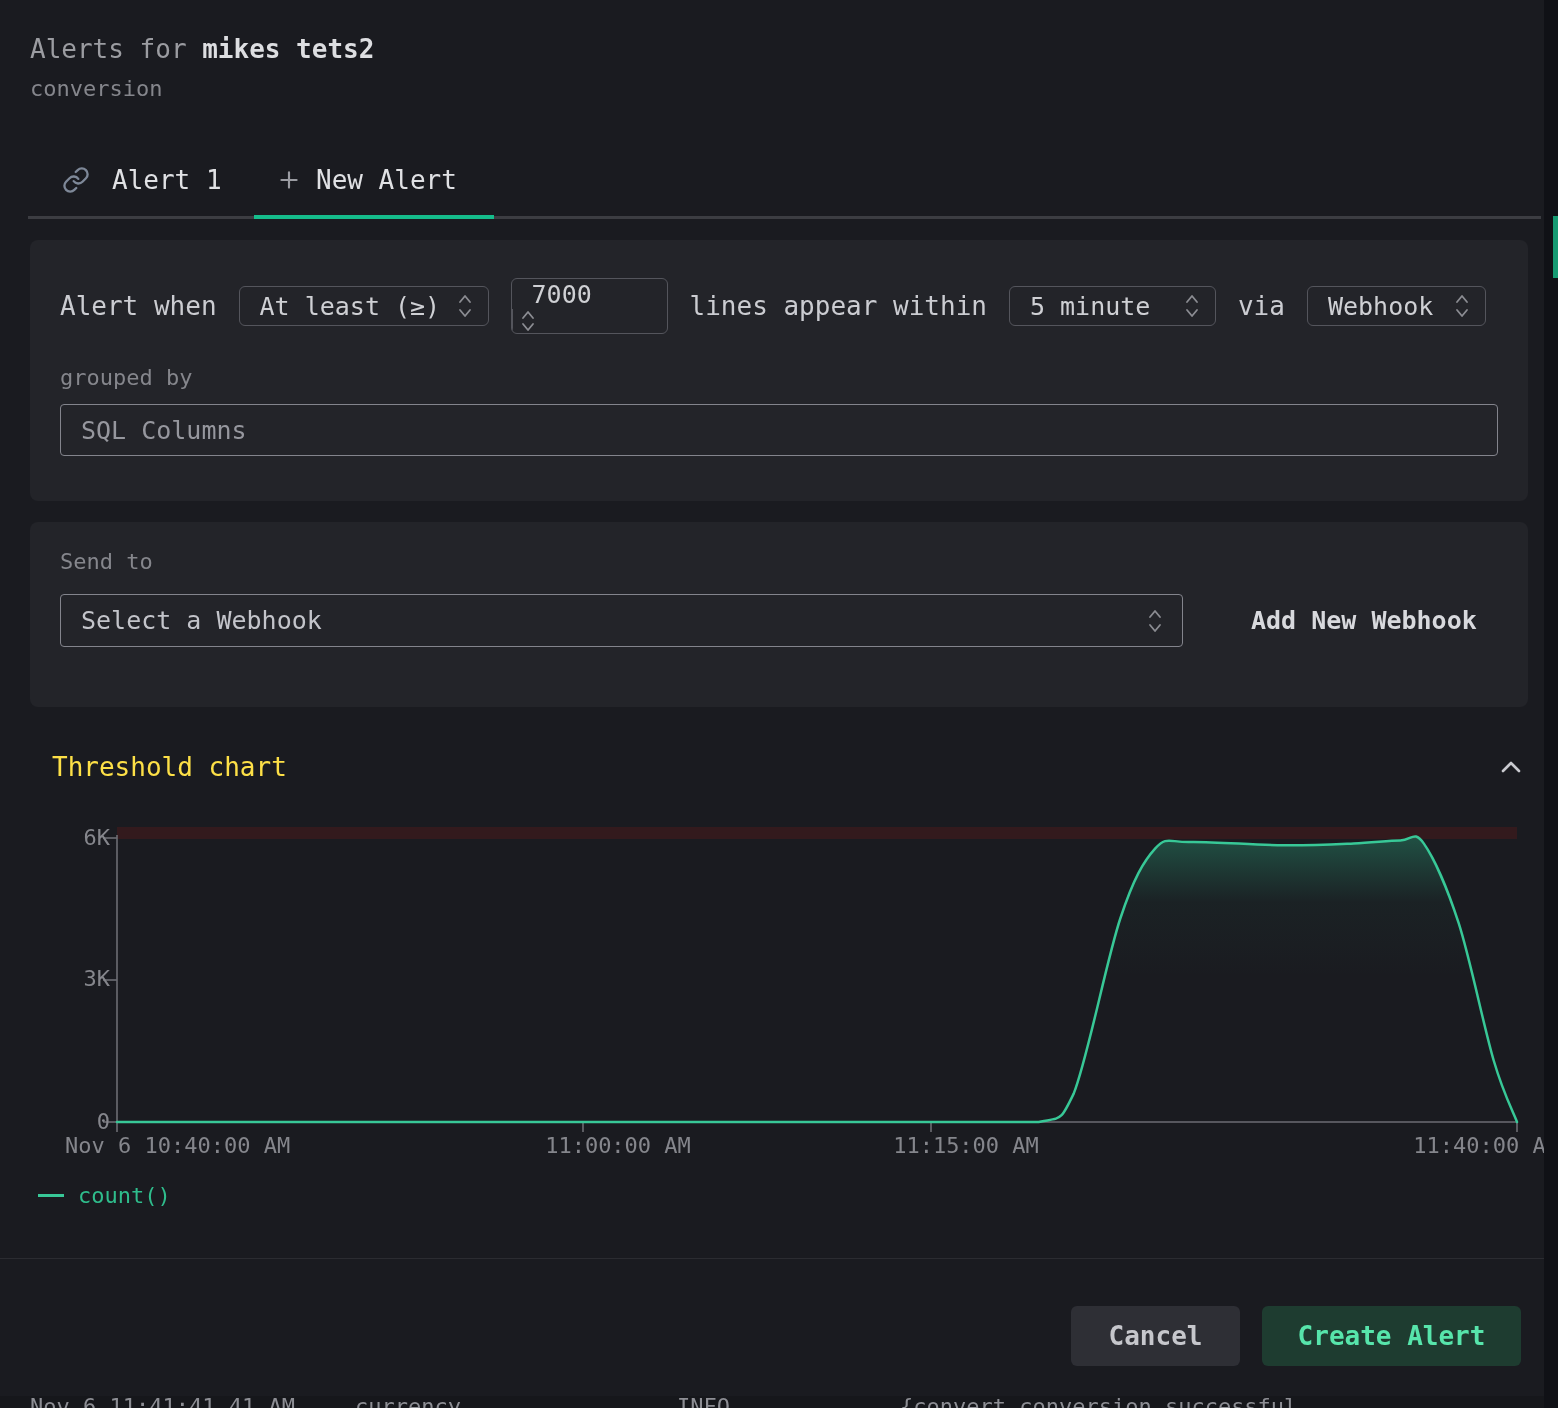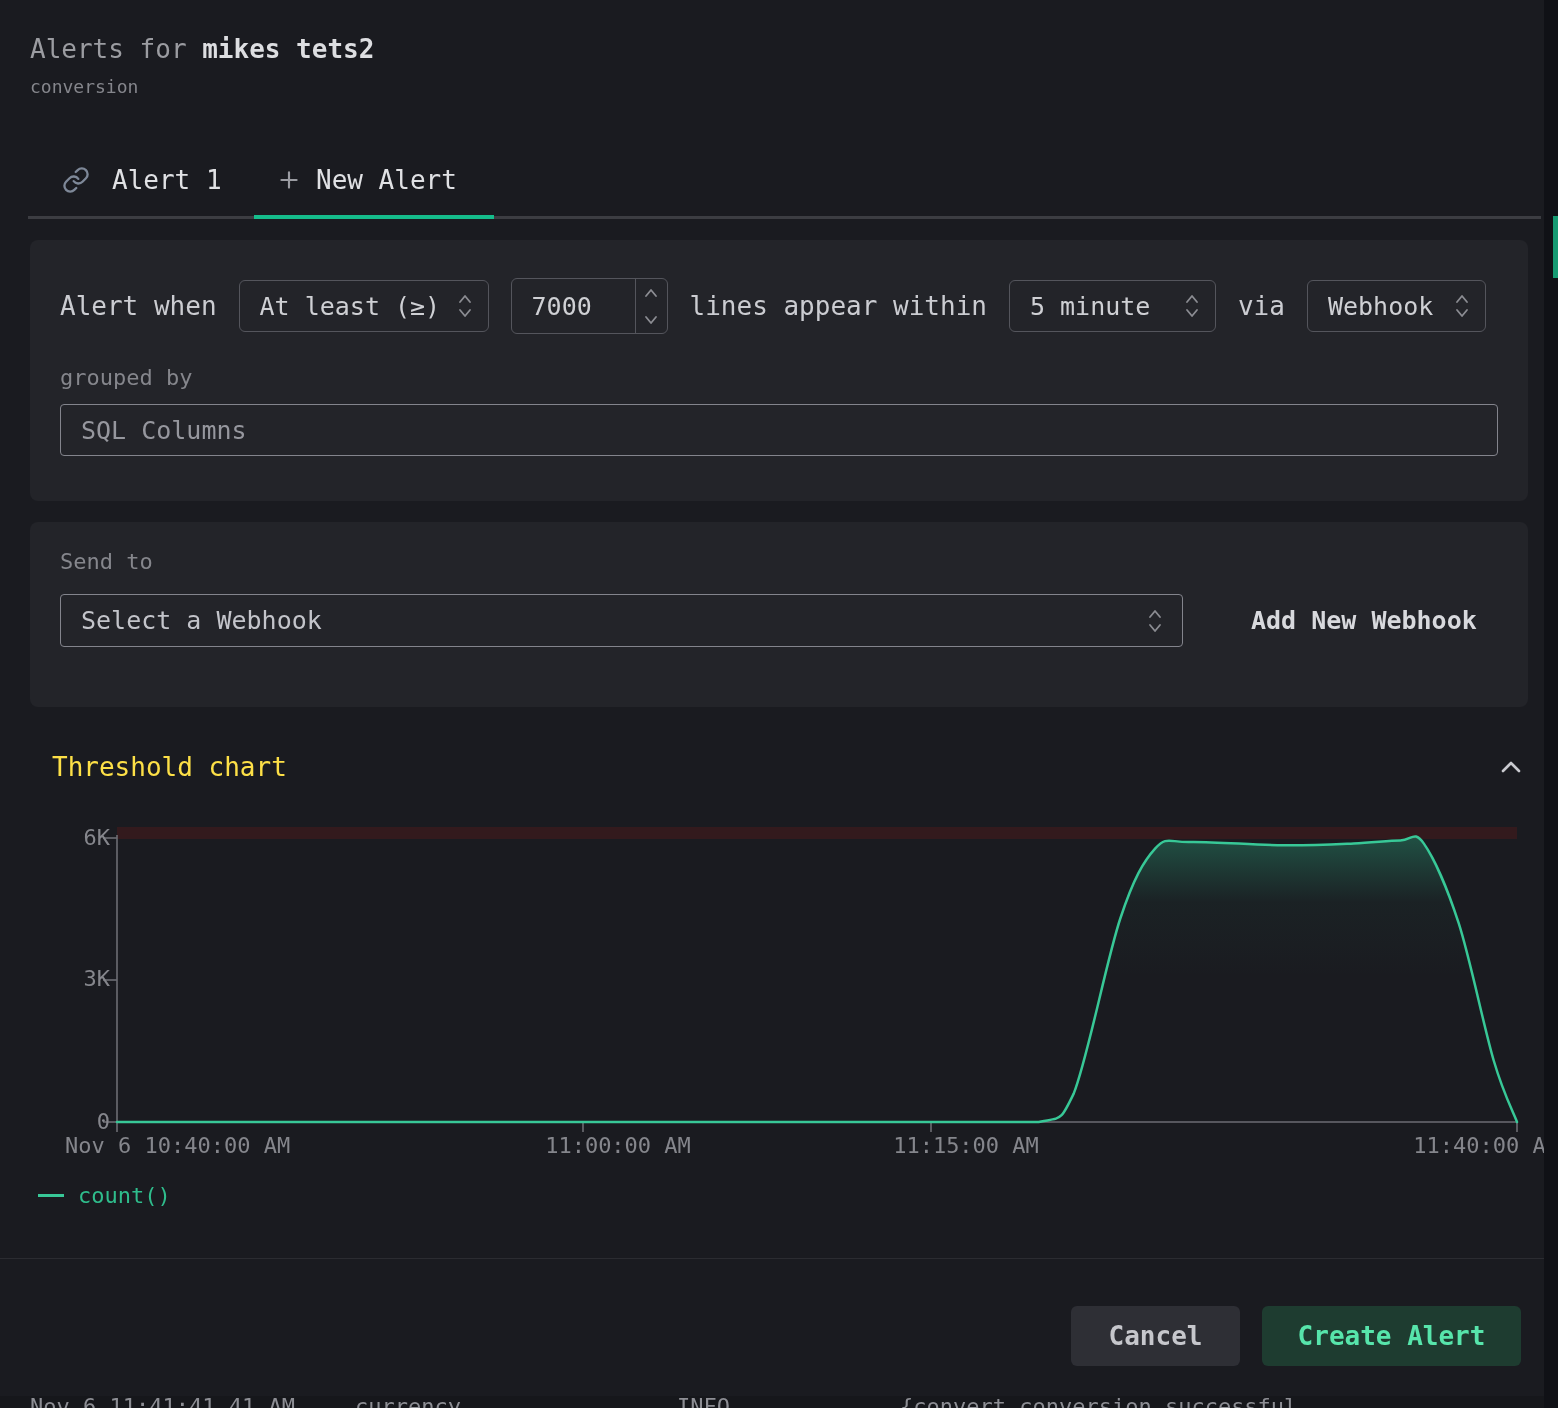--- a/index.html
+++ b/index.html
@@ -3,44 +3,44 @@
 <meta charset="utf-8">
 <style>
   html,body{margin:0;padding:0;background:#0e0f12;}
   .stage{position:relative;width:1558px;height:1408px;overflow:hidden;background:#1a1b20;
          font-family:"DejaVu Sans Mono","Liberation Mono",monospace;}
   .abs{position:absolute;}
 
   
   .title{left:30px;top:34px;font-size:26px;color:#9b9ca1;white-space:nowrap;}
   .title strong{color:#dddee1;font-weight:bold;}
-  .subtitle{left:30px;top:76px;font-size:18px;color:#85868c;}
+  .subtitle{left:30px;top:76px;font-size:22px;color:#85868c;}
 
   
   .tab{display:flex;align-items:center;height:44px;font-size:26px;color:#e0e1e4;cursor:pointer;}
   .tab-1{left:62px;top:158px;gap:22px;}
   .tab-2{left:276px;top:158px;gap:14px;}
   .tabbar-line{left:28px;top:216px;width:1513px;height:3px;background:#3c3d42;}
   .tab-underline{left:254px;top:215px;width:240px;height:4px;background:#15bd8b;}
 
   
   .panel{left:30px;width:1498px;background:#232429;border-radius:8px;box-sizing:border-box;padding:28px 30px;}
   .trigger-panel{top:240px;height:261px;}
   .send-panel{top:522px;height:185px;}
   .section-label{font-size:22px;color:#85868c;line-height:24px;}
   .trigger-row{margin-top:10px;display:flex;align-items:center;gap:22px;height:56px;
                font-size:26px;color:#cbccd1;white-space:nowrap;}
-  .select{display:inline-flex;align-items:center;justify-content:space-between;height:52px;
+  .select{display:inline-flex;align-items:center;justify-content:space-between;height:40px;
           border:1px solid #54555c;border-radius:6px;padding:0 14px 0 20px;font-size:25px;
           color:#cfd0d4;box-sizing:border-box;cursor:pointer;background:transparent;}
   .w-comparator{width:250px;}
   .w-window{width:207px;}
   .w-channel{width:179px;}
   .number-input{width:157px;height:56px;border:1px solid #54555c;border-radius:6px;display:flex;
-                box-sizing:border-box;overflow:hidden;}
+                box-sizing:border-box;overflow:hidden;flex-direction:column;}
   .number-input input{flex:1;min-width:0;background:transparent;border:none;color:#cfd0d4;
                       font-family:inherit;font-size:25px;padding:0 0 0 20px;outline:none;}
   .steppers{width:31px;border-left:1px solid #54555c;display:flex;flex-direction:column;}
   .stepper-btn{flex:1;display:flex;align-items:center;justify-content:center;cursor:pointer;}
   .grouped-label{margin-top:32px;}
   .text-input{margin-top:14px;display:block;width:100%;height:52px;box-sizing:border-box;
               background:transparent;border:1px solid #83848c;border-radius:4px;color:#96979e;
               font-family:inherit;font-size:25px;padding:0 20px;outline:none;}
   .text-input::placeholder{color:#96979e;opacity:1;}
   .send-row{margin-top:20px;display:flex;align-items:center;}

